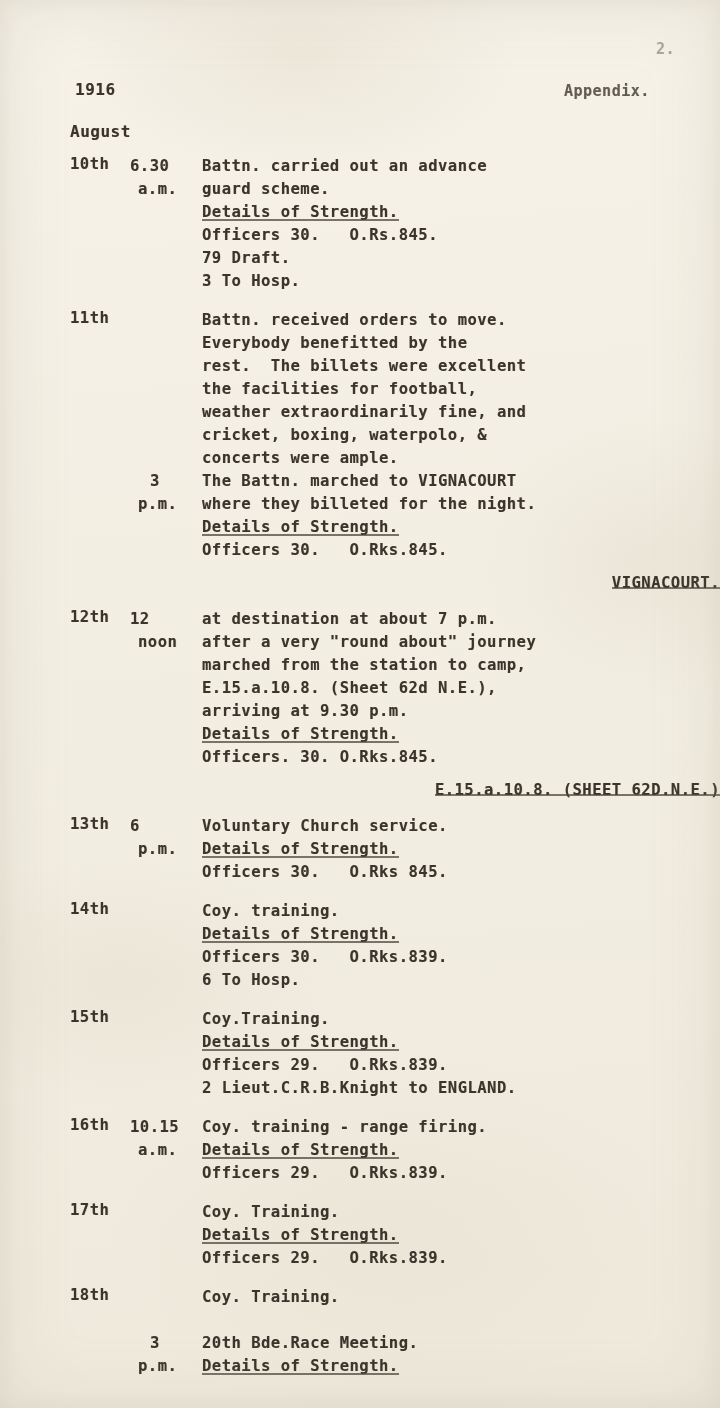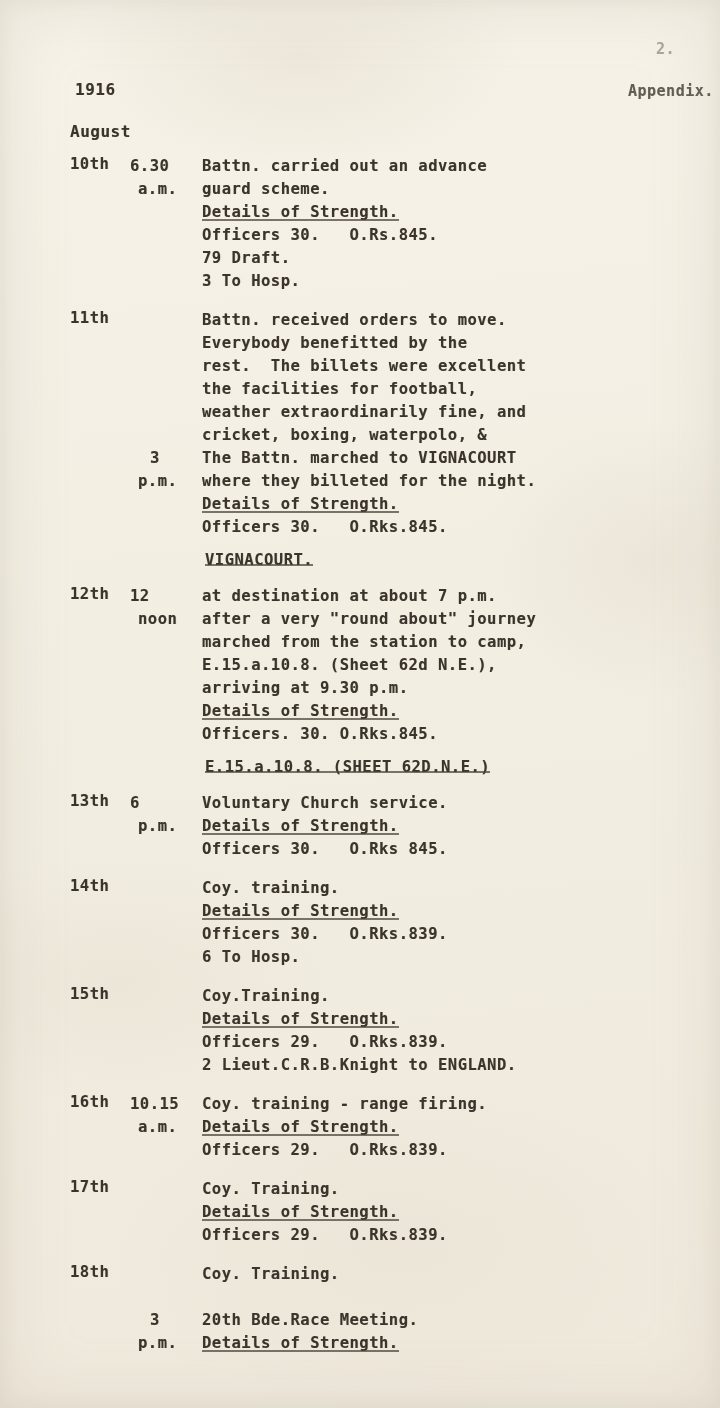--- a/index.html
+++ b/index.html
@@ -59,21 +59,21 @@
     opacity: 0.40;
   }
   .hdr-year {
     position: absolute;
     left: 75px;
     top: 80px;
     font-size: 16px;
   }
   .hdr-appendix {
     position: absolute;
-    left: 628px;
+    left: 564px;
     top: 82px;
     font-size: 15px;
     opacity: 0.78;
   }
   .hdr-month {
     position: absolute;
     left: 70px;
     top: 122px;
     font-size: 16px;
   }
@@ -130,23 +130,24 @@
     left: 0;
     right: 0;
     bottom: 3px;
     height: 1.6px;
     background: #4a4238;
     opacity: 0.72;
   }
 
   
   .place-heading {
-    margin: 12px 0 14px 0;
+    margin: 12px 0 14px 15px;
     padding-left: 205px;
     font-size: 15.5px;
+    text-align: right;
   }
 </style>
 </head>
 <body>
 
 <div class="paper"></div>
 
 <div class="sheet">
 
   <div class="tw hdr-page">2.</div>
@@ -179,20 +180,21 @@
             <div class="tw line"></div>
             <div class="tw line" style="padding-left: 0px;"></div>
           </div>
           <div class="col-text">
             <div class="tw line">Battn. received orders to move.</div>
             <div class="tw line">Everybody benefitted by the</div>
             <div class="tw line">rest.  The billets were excellent</div>
             <div class="tw line">the facilities for football,</div>
             <div class="tw line">weather extraordinarily fine, and</div>
             <div class="tw line">cricket, boxing, waterpolo, &amp;</div>
+            <div class="tw line">concerts were ample.</div>
           </div>
         </div>
         <div class="row">
           <div class="tw col-date"></div>
           <div class="col-time">
             <div class="tw line" style="padding-left: 20px;">3</div>
             <div class="tw line" style="padding-left: 8px;">p.m.</div>
           </div>
           <div class="col-text">
             <div class="tw line">The Battn. marched to VIGNACOURT</div>

